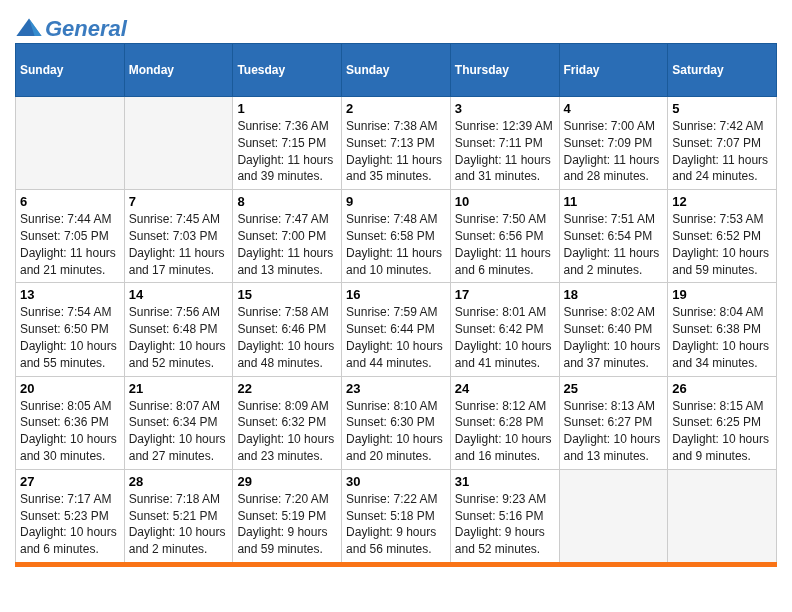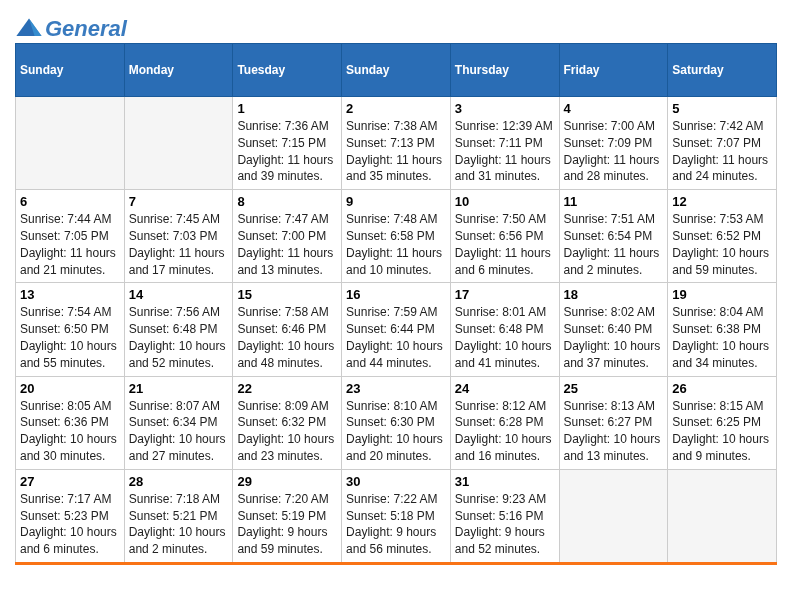--- a/index.html
+++ b/index.html
@@ -79,21 +79,21 @@
       font-size: 13px;
       margin-bottom: 2px;
       display: block;
     }
     .day-info {
       font-size: 12px;
       color: #222;
       line-height: 1.4;
     }
     .calendar tr:last-child td {
-      border-bottom: 3px solid #f97316;
+      border-bottom: 5px solid #f97316;
     }
   </style>
 </head>
 <body>
 
 <div class="container">
   <div class="header">
     <div class="logo">
       <svg class="logo-icon" viewBox="0 0 40 40">
         <polygon points="20,5 38,30 2,30" fill="#2a6db5"></polygon>
@@ -222,21 +222,21 @@
           </td>
           <td>
             <span class="day-num">16</span>
             <div class="day-info">Sunrise: 7:59 AM
 Sunset: 6:44 PM
 Daylight: 10 hours and 44 minutes.</div>
           </td>
           <td>
             <span class="day-num">17</span>
             <div class="day-info">Sunrise: 8:01 AM
-Sunset: 6:48 PM
+Sunset: 6:42 PM
 Daylight: 10 hours and 41 minutes.</div>
           </td>
           <td>
             <span class="day-num">18</span>
             <div class="day-info">Sunrise: 8:02 AM
 Sunset: 6:40 PM
 Daylight: 10 hours and 37 minutes.</div>
           </td>
           <td>
             <span class="day-num">19</span>

